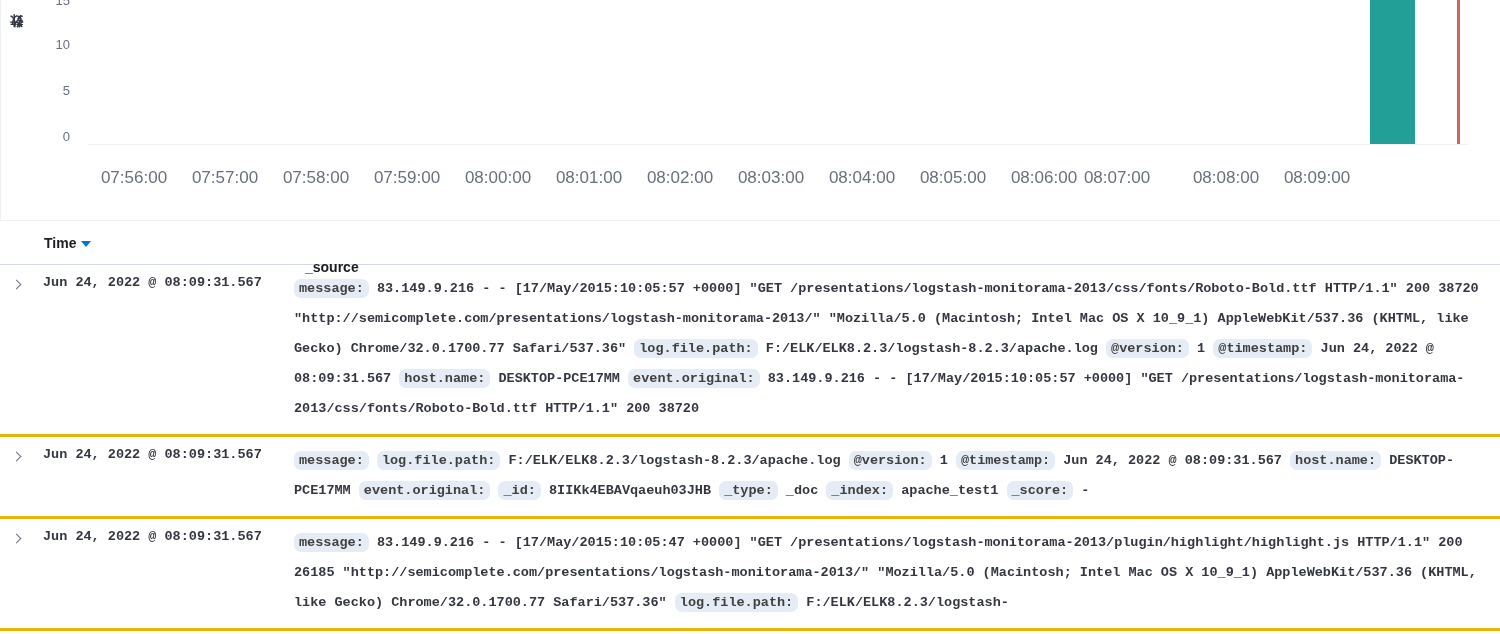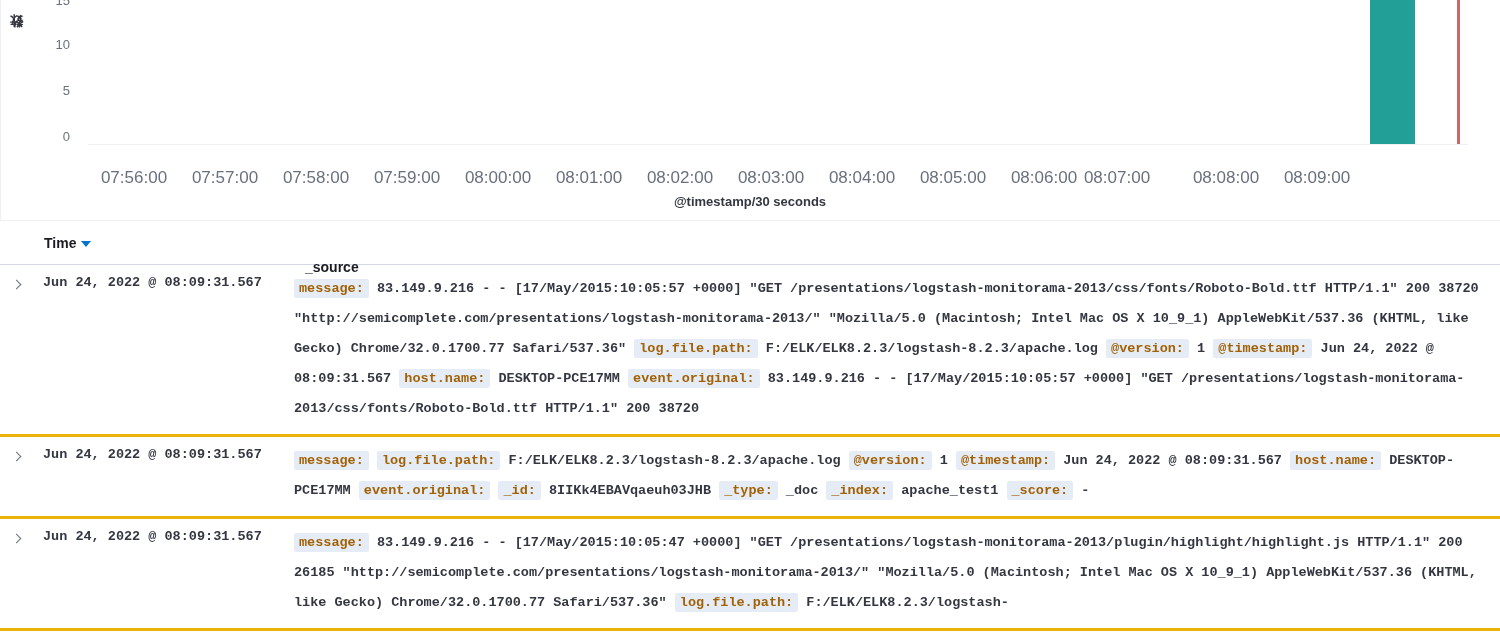--- a/index.html
+++ b/index.html
@@ -163,22 +163,22 @@
     flex: 1 1 auto;
     padding-right: 16px;
     font-family: "Liberation Mono", monospace;
     font-size: 13.5px;
     line-height: 30px;
     color: #343741;
     word-break: break-word;
   }
   .fkey {
     background: #e6ecf5;
-    color: #a16207;
-    border-radius: 2px;
+    color: #404040;
+    border-radius: 7px;
     padding: 2px 5px;
     white-space: nowrap;
   }
   .fval { white-space: normal; }
 
   
   .watermark {
     position: absolute;
     right: 12px;
     bottom: 8px;
@@ -222,21 +222,20 @@
       <div class="x-tick" style="left:592px">08:02:00</div>
       <div class="x-tick" style="left:683px">08:03:00</div>
       <div class="x-tick" style="left:774px">08:04:00</div>
       <div class="x-tick" style="left:865px">08:05:00</div>
       <div class="x-tick" style="left:956px">08:06:00</div>
       <div class="x-tick" style="left:1029px">08:07:00</div>
       <div class="x-tick" style="left:1138px">08:08:00</div>
       <div class="x-tick" style="left:1229px">08:09:00</div>
     </div>
 
-    <div class="x-axis-title">@timestamp/30 seconds</div>
   </div>
 
   <div class="table">
 
     <div class="thead">
       <div class="th th-time">
         <span>Time</span>
         <span class="sort-caret"></span>
       </div>
       <div class="th th-source">

